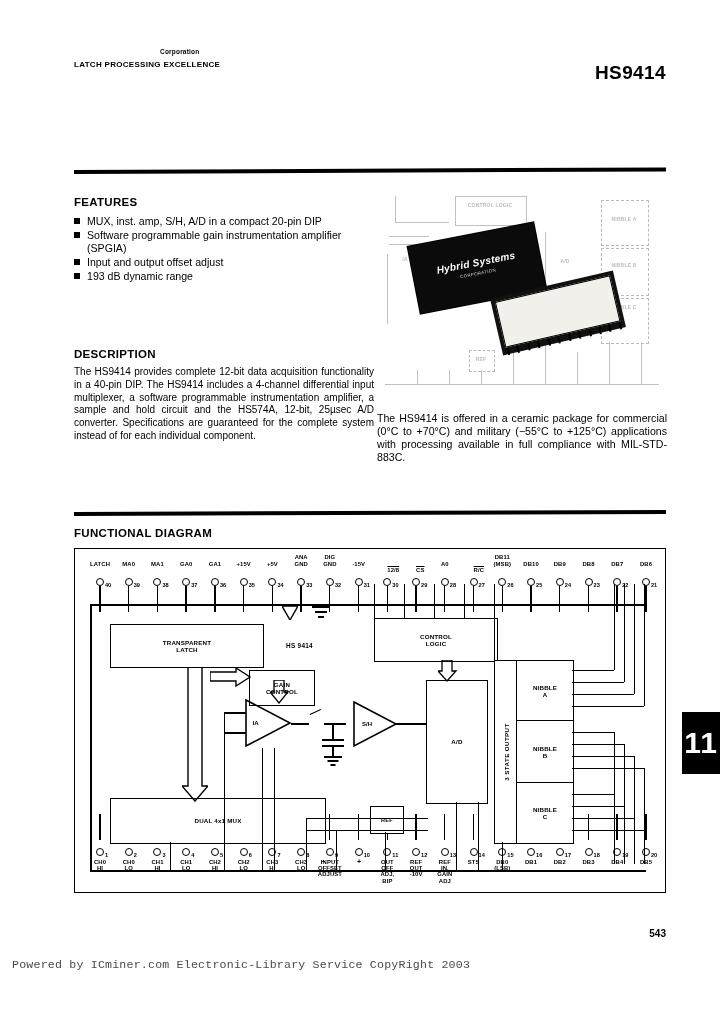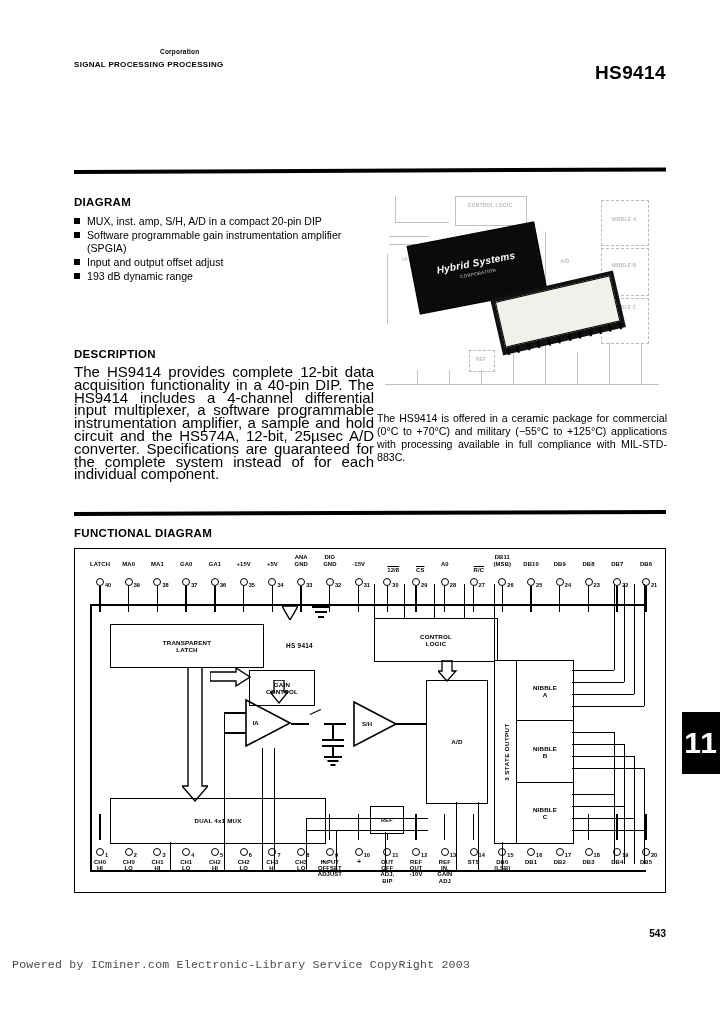--- a/index.html
+++ b/index.html
@@ -30,21 +30,21 @@
   
   .sec-head{font-size:11.5px;font-weight:bold;letter-spacing:.3px;}
   .features{position:absolute;left:74px;top:196px;width:295px;}
   .feat-list{list-style:none;margin:7px 0 0 0;padding:0;}
   .feat-list li{position:relative;padding-left:13px;font-size:10.6px;line-height:12.6px;
     margin-bottom:1.5px;}
   .feat-list li .bullet{position:absolute;left:0;top:3px;width:6px;height:6px;background:#000;}
 
   
   .description{position:absolute;left:74px;top:348px;width:300px;}
-  .description p{margin:6px 0 0 0;font-size:15px;line-height:12.8px;text-align:justify;}
+  .description p{margin:6px 0 0 0;font-size:10px;line-height:12.8px;text-align:justify;}
 
   
   .photo{position:absolute;left:377px;top:192px;width:288px;height:208px;
     background:#fff;overflow:hidden;}
   .photo .bg{position:absolute;inset:0;opacity:.40;}
   .photo .bg .bl{position:absolute;border:1px dashed #555;}
   .photo .bg .ln{position:absolute;background:#666;}
   .photo .bg .tx{position:absolute;font-size:5px;font-weight:bold;color:#555;
     text-align:center;line-height:6px;letter-spacing:.2px;}
   .chip{position:absolute;background:#0b0b0b;box-shadow:0 0 0 1px #000;}
@@ -113,32 +113,32 @@
   .footer{position:absolute;left:12px;top:958px;font-family:"Liberation Mono", monospace;
     font-size:11.6px;color:#4a4a4a;letter-spacing:.2px;}
 </style>
 </head>
 <body>
 
 <div class="page">
 
   <div class="logo">
     <div class="logo-sub">Corporation</div>
-    <div class="logo-tag">SIGNAL PROCESSING PROCESSING</div>
+    <div class="logo-tag">LATCH PROCESSING EXCELLENCE</div>
   </div>
 
   <div class="part-no">HS9414</div>
 
   <div class="title">
   </div>
 
   <div class="rule-top"></div>
 
   <div class="features">
-    <div class="sec-head">DIAGRAM</div>
+    <div class="sec-head">FEATURES</div>
     <ul class="feat-list">
       <li><span class="bullet"></span><span>MUX, inst. amp, S/H, A/D in a compact 20-pin DIP</span></li>
       <li><span class="bullet"></span><span>Software programmable gain instrumentation amplifier (SPGIA)</span></li>
       <li><span class="bullet"></span><span>Input and output offset adjust</span></li>
       <li><span class="bullet"></span><span>193 dB dynamic range</span></li>
     </ul>
   </div>
 
   <div class="description">
     <div class="sec-head">DESCRIPTION</div>

